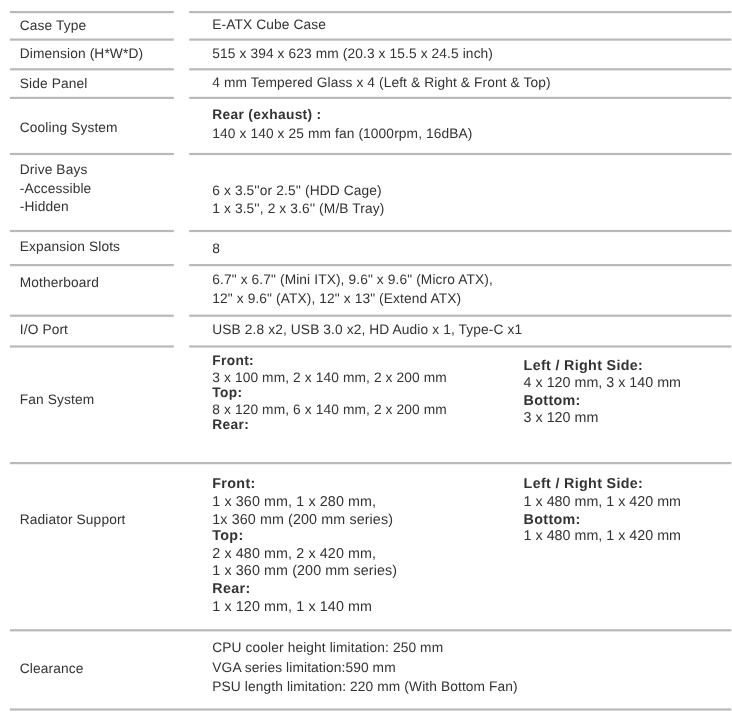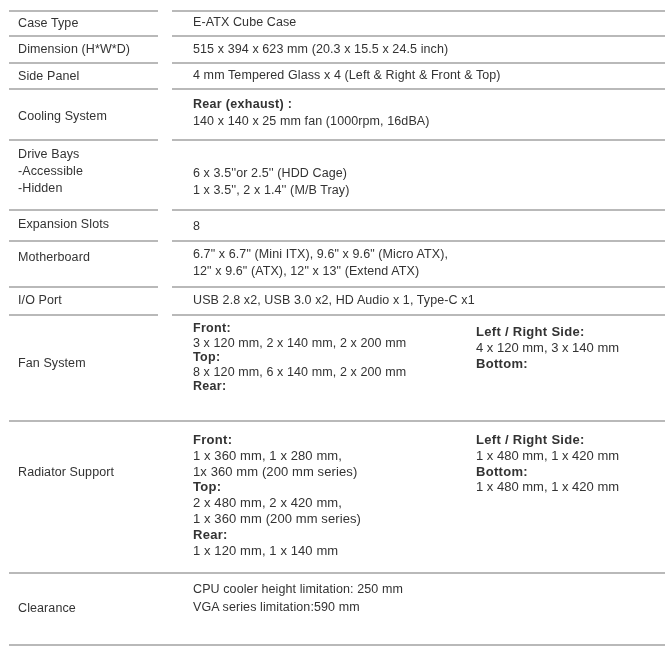--- a/index.html
+++ b/index.html
@@ -66,21 +66,21 @@
   </div>
 
   <div>
     <div class="label" style="top:146px">
       <span class="sub">Drive Bays</span>
       <span class="sub">-Accessible</span>
       <span class="sub">-Hidden</span>
     </div>
     <div class="value" style="top:165px">
       <span class="sub">6 x 3.5''or 2.5'' (HDD Cage)</span>
-      <span class="sub">1 x 3.5'',  2 x 1.4'' (M/B Tray)</span>
+      <span class="sub">1 x 3.5'',  2 x 3.6'' (M/B Tray)</span>
     </div>
   </div>
 
   <div>
     <div class="label" style="top:216px">Expansion Slots</div>
     <div class="value" style="top:218px">8</div>
   </div>
 
   <div>
     <div class="label" style="top:249px">Motherboard</div>
@@ -92,29 +92,30 @@
 
   <div>
     <div class="label" style="top:292px">I/O Port</div>
     <div class="value" style="top:292px">USB 2.8 x2, USB 3.0 x2, HD Audio x 1, Type-C x1</div>
   </div>
 
   <div>
     <div class="label" style="top:355px">Fan System</div>
     <div class="value" style="top:321px; line-height:14.5px">
       <span class="sub b">Front:</span>
-      <span class="sub">3 x 120 mm, 2 x 140 mm, 2 x 200 mm</span>
+      <span class="sub">3 x 100 mm, 2 x 140 mm, 2 x 200 mm</span>
       <span class="sub b">Top:</span>
       <span class="sub">8 x 120 mm, 6 x 140 mm, 2 x 200 mm</span>
       <span class="sub b">Rear:</span>
     </div>
     <div class="value2" style="top:324px; font-size:13px">
       <span class="sub b">Left / Right Side:</span>
       <span class="sub">4 x 120 mm, 3 x 140 mm</span>
       <span class="sub b">Bottom:</span>
+      <span class="sub">3 x 120 mm</span>
     </div>
   </div>
 
   <div>
     <div class="label" style="top:464px">Radiator Support</div>
     <div class="value" style="top:432px; line-height:15.8px; font-size:13px">
       <span class="sub b">Front:</span>
       <span class="sub">1 x 360 mm, 1 x 280 mm,</span>
       <span class="sub">1x 360 mm (200 mm series)</span>
       <span class="sub b">Top:</span>
@@ -129,16 +130,17 @@
       <span class="sub b">Bottom:</span>
       <span class="sub">1 x 480 mm, 1 x 420 mm</span>
     </div>
   </div>
 
   <div>
     <div class="label" style="top:600px">Clearance</div>
     <div class="value" style="top:581px; line-height:17.5px">
       <span class="sub">CPU cooler height limitation: 250 mm</span>
       <span class="sub">VGA series limitation:590 mm</span>
+      <span class="sub">PSU length limitation: 220 mm (With Bottom Fan)</span>
     </div>
   </div>
 
 </div>
 
 </body></html>

